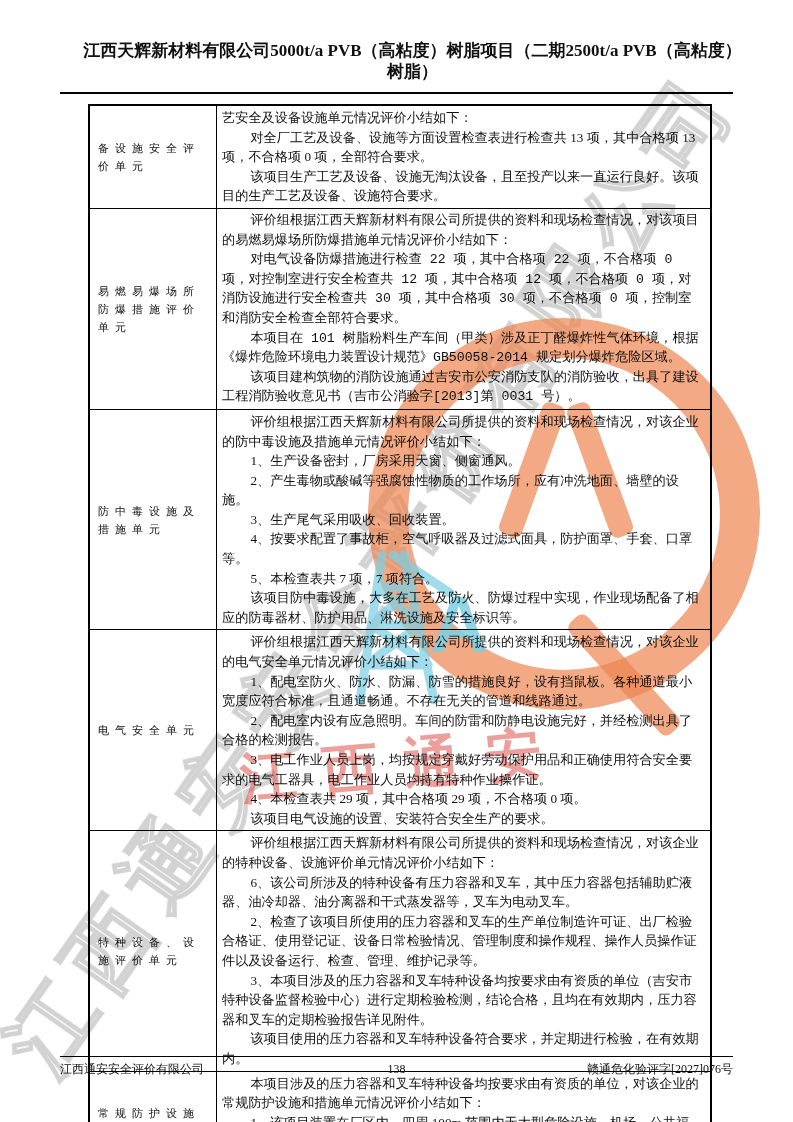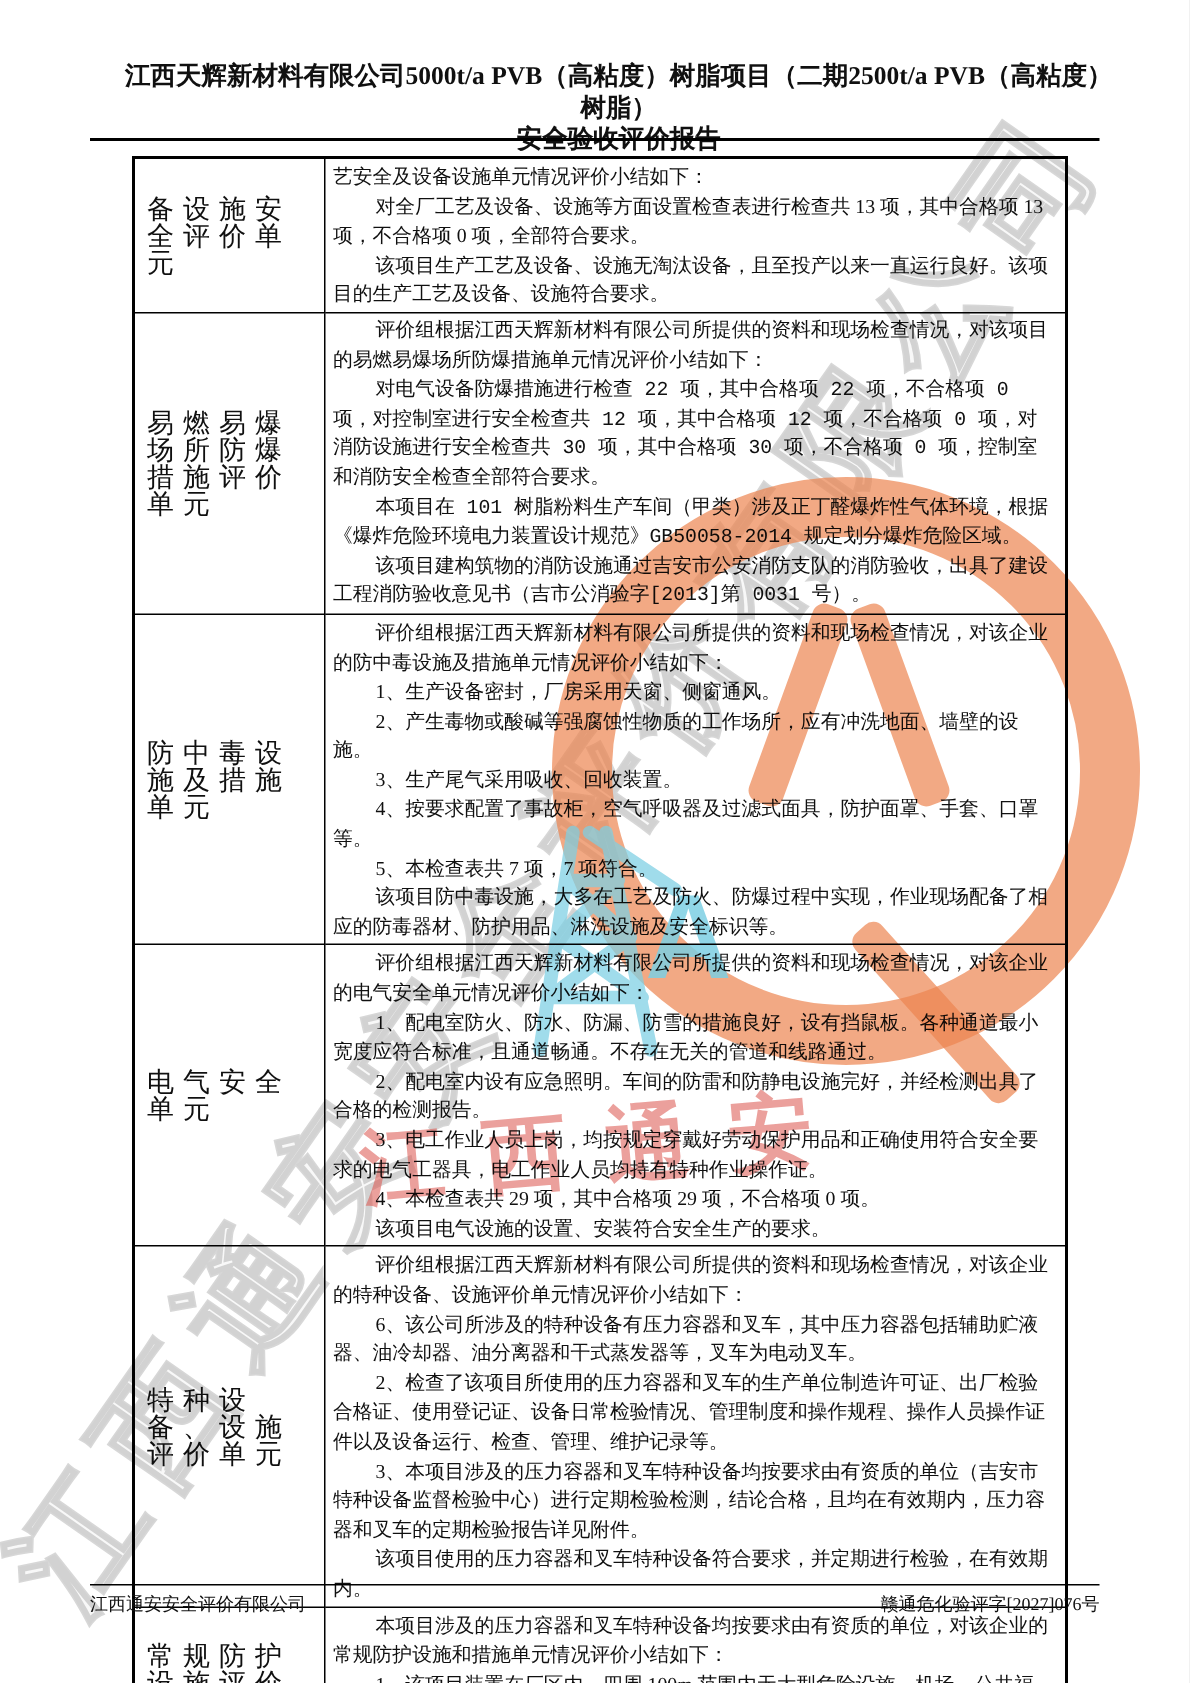--- a/index.html
+++ b/index.html
@@ -19,21 +19,21 @@
   }
   
   .eval-table {
     position:absolute; top:104px; left:88px; width:624px;
     border-collapse:collapse; table-layout:fixed;
     border:2px solid #000;
   }
   .eval-table td { border:1.5px solid #000; }
   .unit-cell {
     width:116px; vertical-align:middle;
-    font-size:18px; line-height:18px; letter-spacing:6px;
+    font-size:11px; line-height:18px; letter-spacing:6px;
     padding:3px 2px 3px 8px;
   }
   .content-cell {
     vertical-align:top;
     font-size:13.2px; line-height:19.6px;
     padding:2px 11px 2px 5px;
   }
   .para { margin:0; text-indent:2.15em; }
   .para.noindent { text-indent:0; }
   .eval-table tr:nth-child(1) .content-cell { height:76px; }
@@ -91,21 +91,20 @@
     transform:rotate(-5deg);
   }
 </style>
 </head>
 <body>
 
 <div class="page">
 
   <div class="doc-header">
     <div>江西天辉新材料有限公司5000t/a PVB（高粘度）树脂项目（二期2500t/a PVB（高粘度）树脂）</div>
-    <div>安全验收评价报告</div>
   </div>
   <div class="header-rule"></div>
 
   <table class="eval-table">
     <tbody>
         <tr>
           <td class="unit-cell">
             <div>备设施安全评价单元</div>
           </td>
           <td class="content-cell">
@@ -172,20 +171,21 @@
             <p class="para">本项目涉及的压力容器和叉车特种设备均按要求由有资质的单位，对该企业的常规防护设施和措施单元情况评价小结如下：</p>
             <p class="para">1、该项目装置在厂区内，四周 100m 范围内无大型危险设施，机场、公共福利设施、铁路、主要交通干道、通航河道、国家级架空通信线路和爆炸作业场地，生产装置与厂、</p>
           </td>
         </tr>
       </tbody>
   </table>
 
   <div class="footer-rule"></div>
   <div class="doc-footer">
     <span class="f-left">江西通安安全评价有限公司</span>
+    <span class="f-mid">138</span>
     <span class="f-right">赣通危化验评字[2027]076号</span>
   </div>
 
   <div class="wm-layer">
     <div class="wm-diagonal">江西通安安全评价有限公司</div>
     <div class="wm-ring"></div>
     <div class="wm-bar leg-left"></div>
     <div class="wm-bar leg-right"></div>
     <div class="wm-bar tail"></div>
     <svg class="wm-tower" width="150" height="165" viewBox="0 0 150 165">

